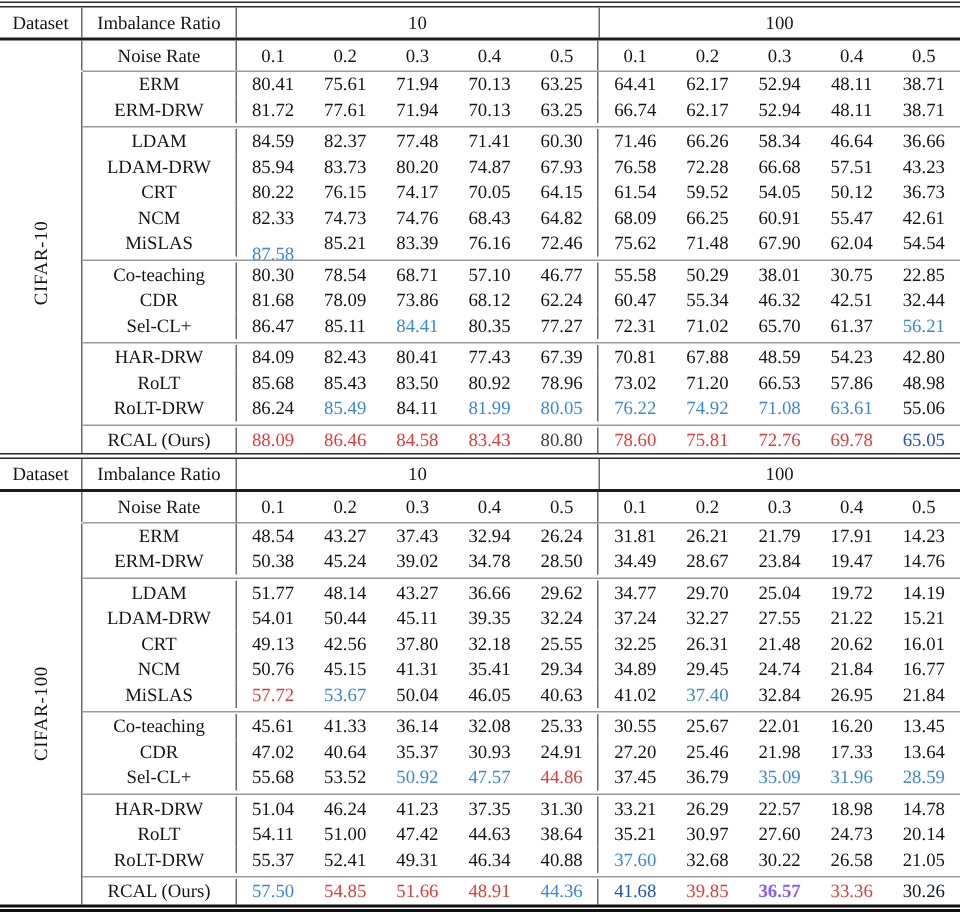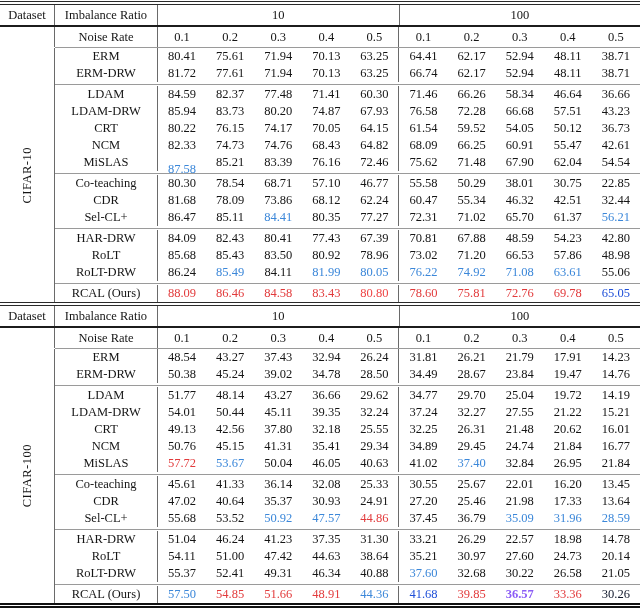--- a/index.html
+++ b/index.html
@@ -268,21 +268,21 @@
             </div>
           </div>
           <div class="rule thin-rule"></div>
           <div class="row drow">
             <div class="cell c-m vr">RCAL (Ours)</div>
             <div class="vals">
               <div class="cell" style="color: rgb(226, 59, 60);">88.09</div>
               <div class="cell" style="color: rgb(226, 59, 60);">86.46</div>
               <div class="cell" style="color: rgb(226, 59, 60);">84.58</div>
               <div class="cell" style="color: rgb(226, 59, 60);">83.43</div>
-              <div class="cell vr" style="color: #ef4444;">80.80</div>
+              <div class="cell vr" style="color: #404040;">80.80</div>
               <div class="cell" style="color: rgb(226, 59, 60);">78.60</div>
               <div class="cell" style="color: rgb(226, 59, 60);">75.81</div>
               <div class="cell" style="color: rgb(226, 59, 60);">72.76</div>
               <div class="cell" style="color: rgb(226, 59, 60);">69.78</div>
               <div class="cell" style="color: #1d4ed8;">65.05</div>
             </div>
           </div>
         </div>
       </div>
     </div>

